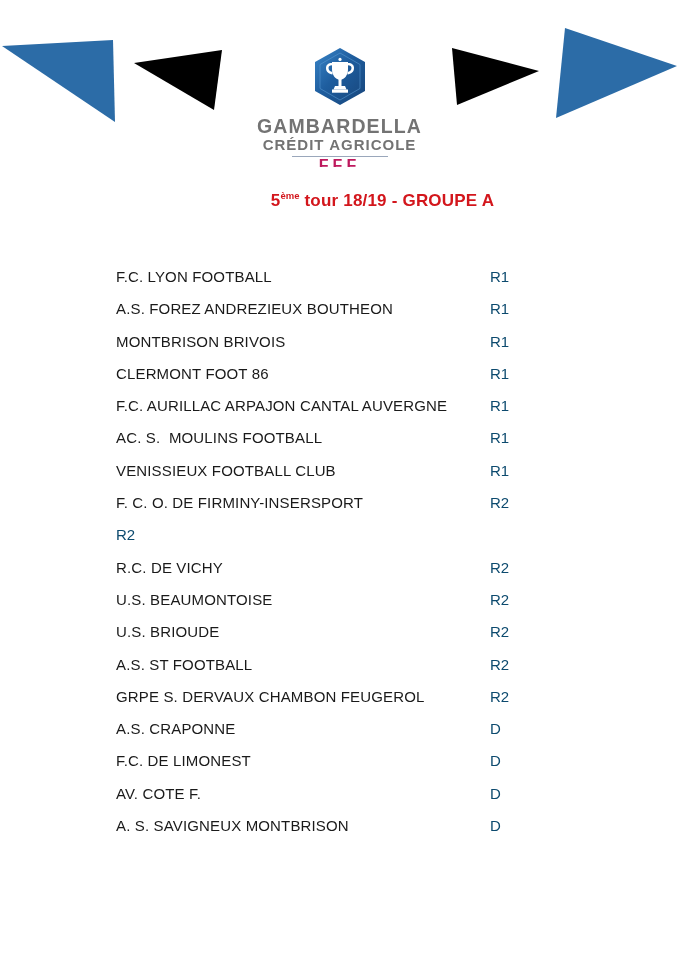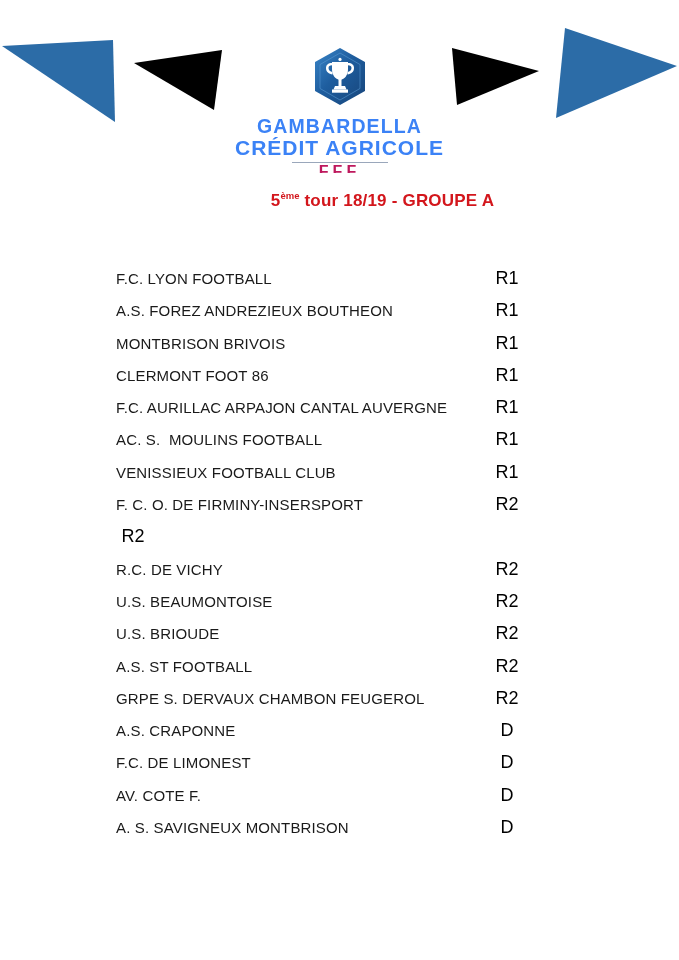--- a/index.html
+++ b/index.html
@@ -34,31 +34,31 @@
     text-align: center;
   }
   #badge-wrap {
     width: 62px;
     height: 70px;
     margin: 0 auto;
   }
   .logo-word {
     font-family: "Liberation Sans", sans-serif;
     font-weight: bold;
-    color: #3b82f6;
+    color: #737373;
     letter-spacing: 0.6px;
     line-height: 1.06;
   }
   #logo-gambardella {
     font-size: 19.5px;
     margin-top: 2px;
     letter-spacing: 1.1px;
   }
   #logo-credit-agricole {
-    font-size: 21px;
+    font-size: 15px;
     letter-spacing: 1.0px;
   }
   #fff-rule {
     width: 96px;
     height: 1px;
     background: #9aa7bb;
     margin: 3px auto 1px auto;
   }
   #logo-fff {
     font-size: 16px;
@@ -104,23 +104,22 @@
   }
   .club-name {
     flex: 1 1 auto;
     font-size: 15px;
     letter-spacing: 0.15px;
     white-space: pre;
     color: #1a1a1a;
   }
   .club-division {
     flex: 0 0 34px;
-    text-align: center;
-    font-size: 18px;
-    color: #000000;
+    font-size: 15px;
+    color: #0c4a6e;
   }
 </style>
 </head>
 <body>
 
 <svg id="decor-banner" viewBox="0 0 679 140" width="679" height="140" xmlns="http://www.w3.org/2000/svg">
   <polygon points="2,46 113,40 115,122" fill="#2c6ca7"></polygon>
   <polygon points="134,63 222,50 214,110" fill="#000000"></polygon>
   <polygon points="452,48 539,71 457,105" fill="#000000"></polygon>
   <polygon points="565,28 677,66 556,118" fill="#2c6ca7"></polygon>

